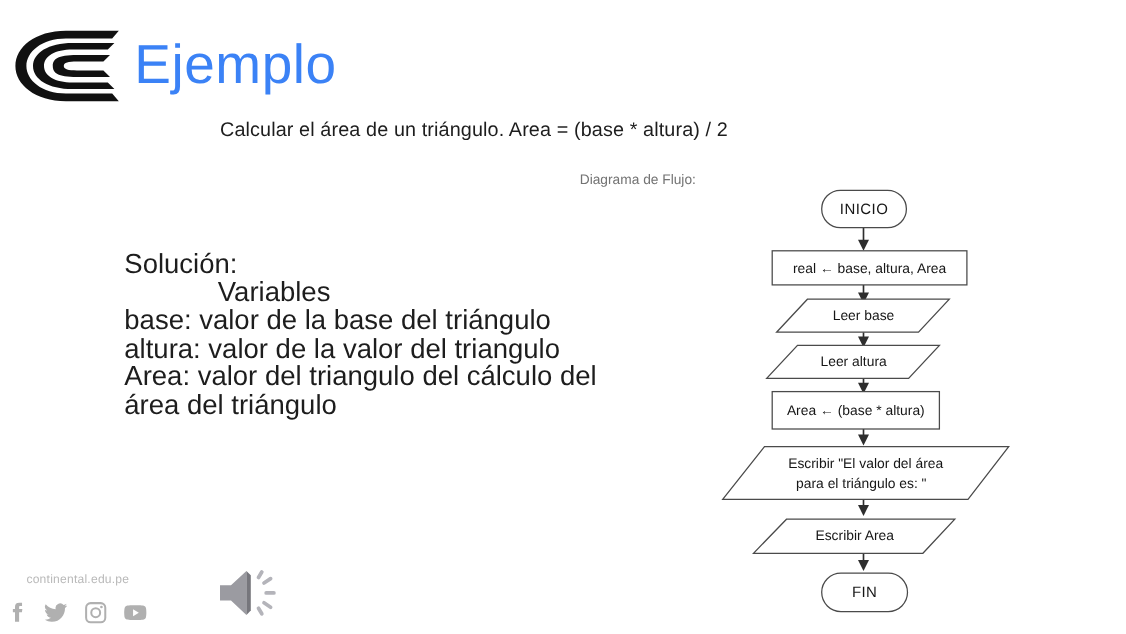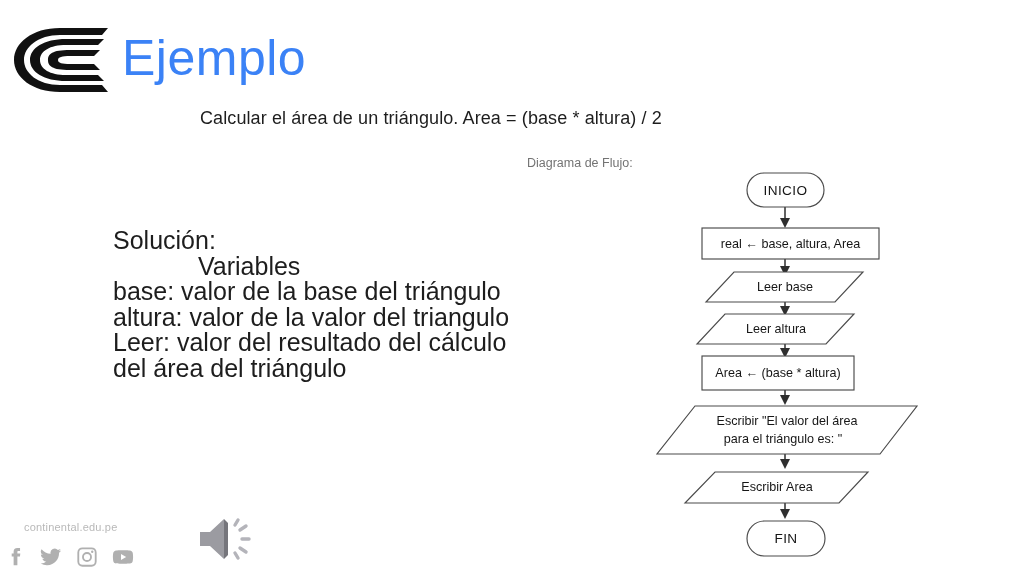--- a/index.html
+++ b/index.html
@@ -156,21 +156,21 @@
 
   <div id="slide-title">Ejemplo</div>
 
   <div id="problem-statement">Calcular el área de un triángulo. Area = (base * altura) / 2</div>
 
   <div id="solution-block">
     <div class="line">Solución:</div>
     <div class="line indent">Variables</div>
     <div class="line">base: valor de la base del triángulo</div>
     <div class="line">altura: valor de la valor del triangulo</div>
-    <div class="wrapline">Leer: valor del resultado del cálculo del área del triángulo</div>
+    <div class="wrapline">Area: valor del triangulo del cálculo del área del triángulo</div>
   </div>
 
   <div id="flow-heading">Diagrama de Flujo:</div>
 
   <div id="flowchart">
     <svg viewBox="0 0 404 410" width="404" height="410" aria-hidden="true">
 
       <g>
         <line class="fc-conn" x1="165" y1="41" x2="165" y2="53"></line>
         <polygon class="fc-arrowhead" points="160,52 170,52 165,62"></polygon>

